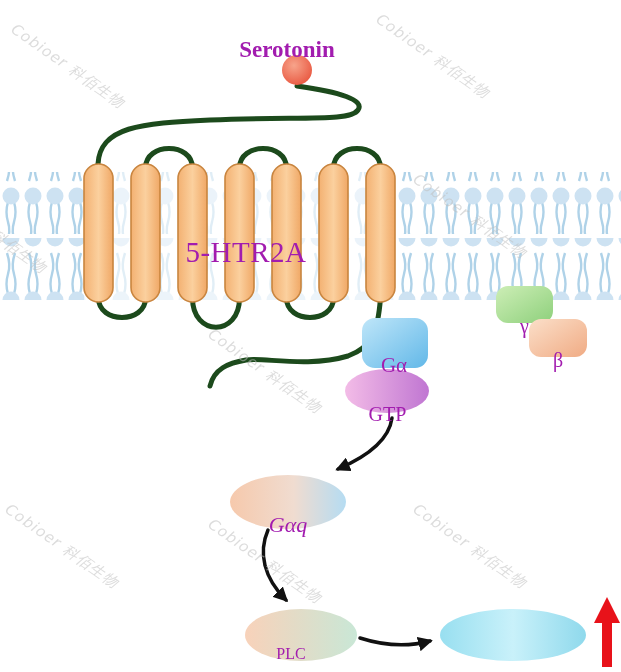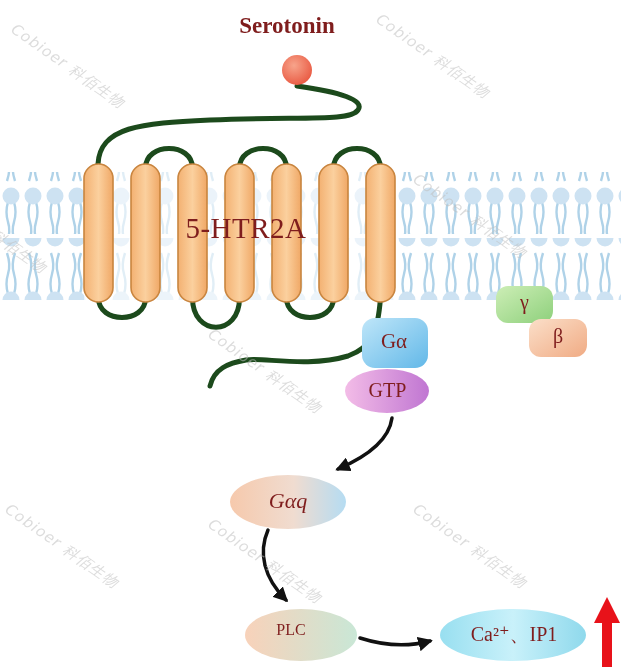--- a/index.html
+++ b/index.html
@@ -2,21 +2,21 @@
 <html><head>
 <meta charset="utf-8">
 <style>
   * { margin:0; padding:0; box-sizing:border-box; }
   html,body { background:#ffffff; }
   body { font-family:"Liberation Serif","DejaVu Serif",serif; }
 
   #stage { position:relative; width:621px; height:672px; background:#fff; overflow:hidden; margin:0 auto; }
   #art   { position:absolute; left:0; top:0; }
 
-  .label { position:absolute; color:#7f1d1d; text-align:center; line-height:1.1; z-index:5; }
+  .label { position:absolute; color:#a21caf; text-align:center; line-height:1.1; z-index:5;margin-top:24px; }
 
   #title          { left:177px; top:13px;  width:220px; font-size:23px; font-weight:bold; }
   #receptor-label { left:128px; top:213px; width:236px; font-size:29px; font-weight:normal; letter-spacing:.5px; }
   #lbl-galpha     { left:362px; top:330px; width:64px;  font-size:21px; }
   #lbl-gtp        { left:345px; top:379px; width:85px;  font-size:20px; }
   #lbl-gamma      { left:496px; top:291px; width:57px;  font-size:20px; }
   #lbl-beta       { left:529px; top:325px; width:58px;  font-size:20px; }
   #lbl-gaq        { left:230px; top:489px; width:116px; font-size:22px;font-style:italic; }
   #lbl-plc        { left:246px; top:621px; width:90px; font-size:16px; }
   #lbl-ca         { left:441px; top:623px; width:146px; font-size:20px; }
@@ -160,14 +160,13 @@
   </svg>
 
   <div class="label" id="title">Serotonin</div>
   <div class="label" id="receptor-label">5-HTR2A</div>
   <div class="label" id="lbl-galpha">Gα</div>
   <div class="label" id="lbl-gtp">GTP</div>
   <div class="label" id="lbl-gamma">γ</div>
   <div class="label" id="lbl-beta">β</div>
   <div class="label" id="lbl-gaq">Gαq</div>
   <div class="label" id="lbl-plc">PLC</div>
-  <div class="label" id="lbl-ca">Ca²⁺、IP1</div>
 </div>
 
 </body></html>

